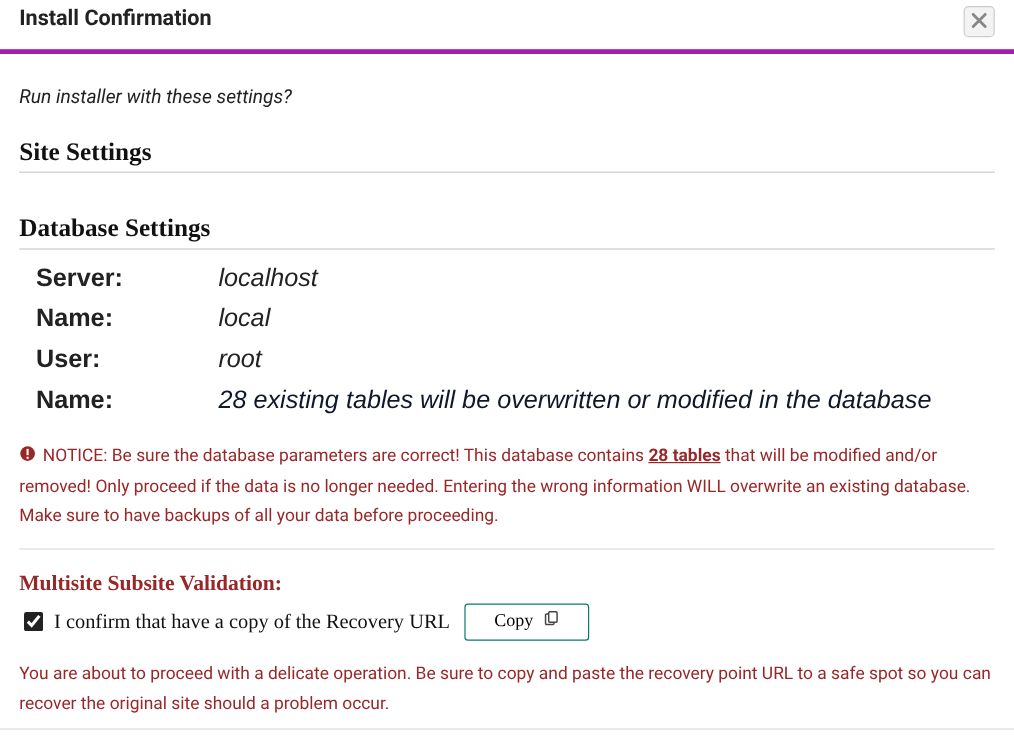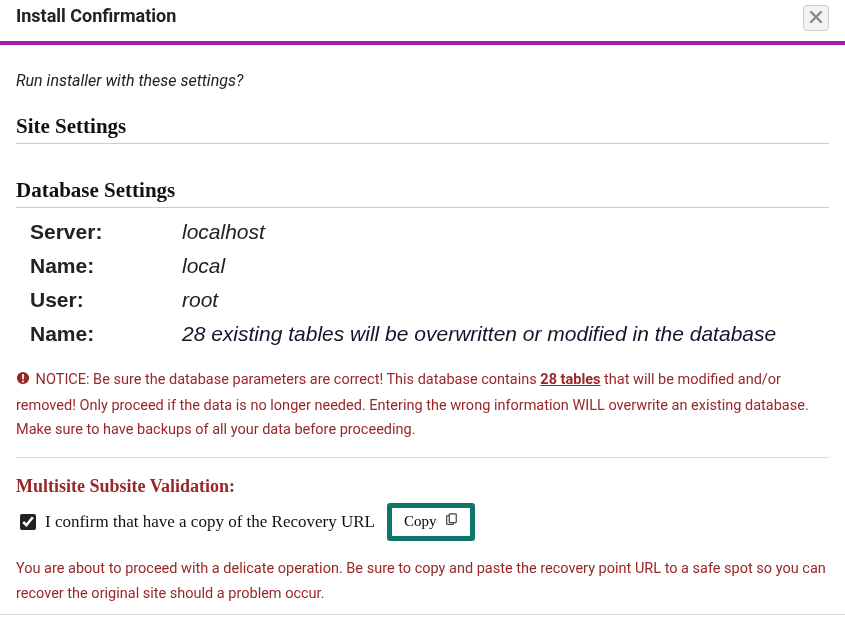--- a/index.html
+++ b/index.html
@@ -117,24 +117,24 @@
     font-size: 17px;
     color: #111;
     margin-bottom: 13px;
   }
   .confirm-line input[type=checkbox] {
     width: 16px; height: 16px;
     accent-color: #222;
   }
   .copy-btn {
     margin-left: 6px;
-    padding: 5px 12px;
+    padding: 5px 24px;
     font-size: 15px;
     background: #fff;
-    border: 5px solid #0f766e;
+    border: 1px solid #0f766e;
     border-radius: 3px;
     cursor: pointer;
     display: inline-flex;
     align-items: center;
     gap: 8px;
     font-family: inherit;
   }
   .proceed-note {
     color: #982728;
     font-size: 14.5px;

